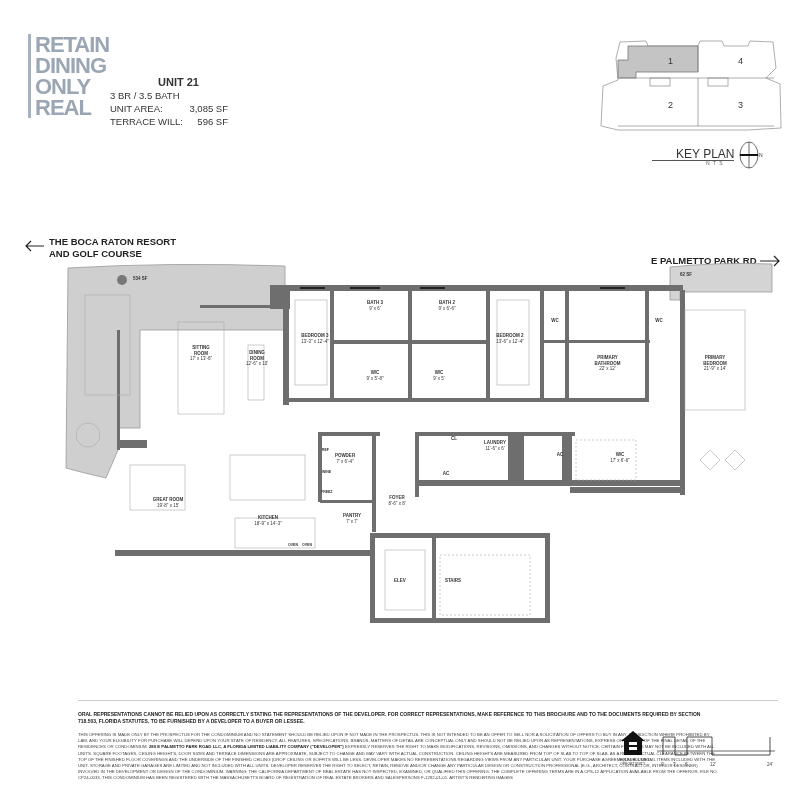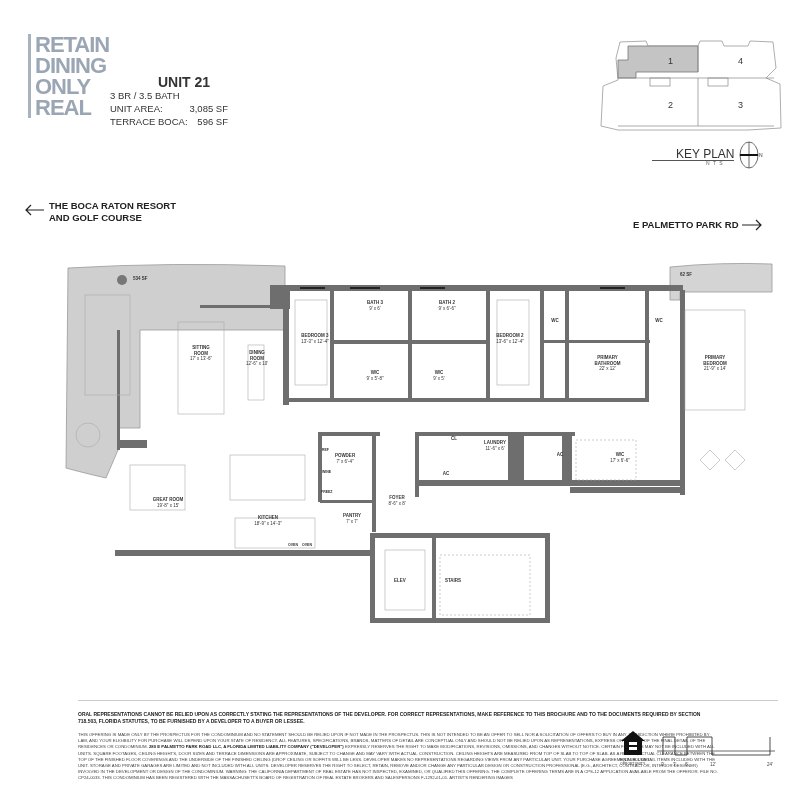--- a/index.html
+++ b/index.html
@@ -1,25 +1,25 @@
 <!DOCTYPE html>
 <html><head>
 <meta charset="utf-8">
 <style>
   html,body{margin:0;padding:0;background:#fff;}
   body{width:800px;height:800px;position:relative;overflow:hidden;font-family:"Liberation Sans",sans-serif;color:#222;}
   .abs{position:absolute;}
   .logo{left:28px;top:34px;width:80px;border-left:3px solid #a7b2be;padding-left:4px;}
   .logo div{font-family:"Liberation Sans",sans-serif;font-weight:bold;color:#9aa6b3;font-size:22px;line-height:21px;letter-spacing:-1px;}
   .unit{left:110px;top:76px;font-size:9.5px;line-height:13px;color:#333;}
-  .unit .t{font-weight:bold;font-size:14px;padding-left:48px;}
+  .unit .t{font-weight:bold;font-size:11px;padding-left:48px;}
   .unit .row{display:flex;width:118px;justify-content:space-between;align-items:flex-end;}
   .keylabel{left:676px;top:147px;font-size:12px;color:#333;}
   .keysub{left:706px;top:160px;font-size:5px;color:#666;letter-spacing:1px;}
-  .dir{font-size:9.5px;font-weight:bold;line-height:12px;color:#222;}
+  .dir{font-size:9.5px;font-weight:bold;line-height:12px;color:#222;margin-top:36px;}
   .room{position:absolute;font-size:4.5px;text-align:center;color:#333;line-height:5.5px;font-weight:bold;}
   .room span{display:block;font-weight:normal;}
   .disc{left:78px;width:640px;font-size:4.3px;line-height:6.2px;color:#444;}
   .disc b{color:#222;}
   .discbold{left:78px;top:711px;width:640px;font-size:5px;line-height:7px;font-weight:bold;color:#222;}
   .hr{left:78px;top:700px;width:700px;height:1px;background:#ccc;}
 </style>
 </head>
 <body>
 
@@ -31,21 +31,21 @@
 </div>
 
 <div class="abs unit">
   <div class="t">UNIT 21</div>
   <div>3 BR / 3.5 BATH</div>
   <div class="row">
       <span>UNIT AREA:</span>
       <span>3,085 SF</span>
     </div>
   <div class="row">
-      <span>TERRACE BOCA:</span>
+      <span>TERRACE WILL:</span>
       <span>596 SF</span>
     </div>
 </div>
 
 <svg class="abs" style="left:598px;top:38px" width="190" height="100">
   <g fill="none" stroke="#999" stroke-width="0.8">
     <path d="M18,20 L22,4 L48,3 L50,8 L100,8 L102,3 L124,3 L126,8 L150,8 L152,3 L175,4 L178,30 L168,40 L182,46 L183,90 L150,92 L20,92 L3,88 L5,48 L20,42 Z"></path>
   </g>
   <path d="M30,8 L100,8 L100,34 L38,34 L38,40 L20,40 L20,22 L30,22 Z" fill="#c4c4c4" stroke="#777" stroke-width="0.8"></path>
   <g fill="none" stroke="#888" stroke-width="0.7">
@@ -71,21 +71,21 @@
   <text x="21" y="17" font-size="5" fill="#333" font-family="Liberation Sans, sans-serif">N</text>
 </svg>
 
 <div class="abs dir" style="left:24px;top:200px;width:180px;">
   <svg class="abs" style="left:0;top:4px" width="22" height="12">
       <path d="M20,6 L2,6 M7,1 L2,6 L7,11" fill="none" stroke="#222" stroke-width="1.2"></path>
     </svg>
   <div style="margin-left:25px">THE BOCA RATON RESORT</div>
   <div style="margin-left:25px">AND GOLF COURSE</div>
 </div>
-<div class="abs dir" style="left:633px;top:219px;">
+<div class="abs dir" style="left:651px;top:219px;">
   <span>E PALMETTO PARK RD</span>
   <svg style="vertical-align:middle" width="22" height="12">
       <path d="M1,6 L20,6 M15,1 L20,6 L15,11" fill="none" stroke="#222" stroke-width="1.2"></path>
     </svg>
 </div>
 
 <svg class="abs" style="left:0;top:0" width="800" height="700">
 
   <path d="M68,268 Q170,262 285,266 L285,330 L140,330 L140,428 L118,428 L118,450 L106,478 Q80,472 66,468 Z" fill="#cfcfcf" stroke="#999" stroke-width="0.8"></path>
   <path d="M670,267 Q720,262 772,264 L772,292 L680,292 L680,300 L670,300 Z" fill="#d4d4d4" stroke="#999" stroke-width="0.8"></path>

